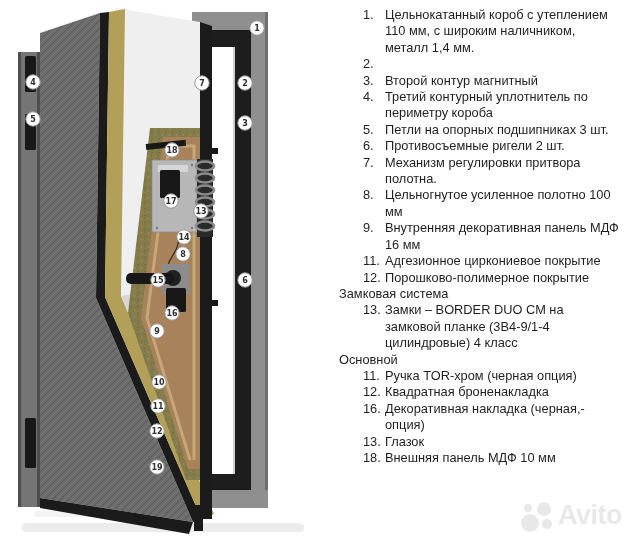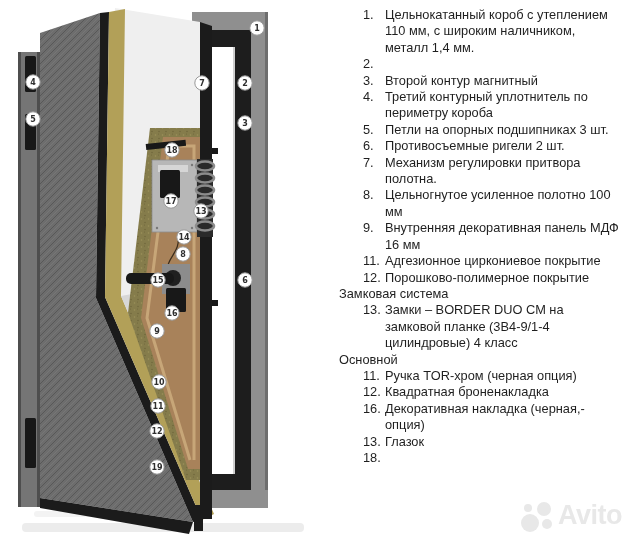--- a/index.html
+++ b/index.html
@@ -253,20 +253,21 @@
       <div class="lrow">
         <span class="lnum">16.</span>
         <span class="ltxt">Декоративная накладка (черная,- опция)</span>
       </div>
       <div class="lrow">
         <span class="lnum">13.</span>
         <span class="ltxt">Глазок</span>
       </div>
       <div class="lrow">
         <span class="lnum">18.</span>
+        <span class="ltxt">Внешняя панель МДФ 10 мм</span>
       </div>
     </div>
 
   <div class="watermark">
     <svg width="34" height="38" viewBox="0 0 34 38">
       <circle cx="8" cy="12" r="4" fill="var(--watermark)"></circle>
       <circle cx="10" cy="27" r="9" fill="var(--watermark)"></circle>
       <circle cx="24" cy="13" r="7" fill="var(--watermark)"></circle>
       <circle cx="27" cy="28" r="5" fill="var(--watermark)"></circle>
     </svg>

